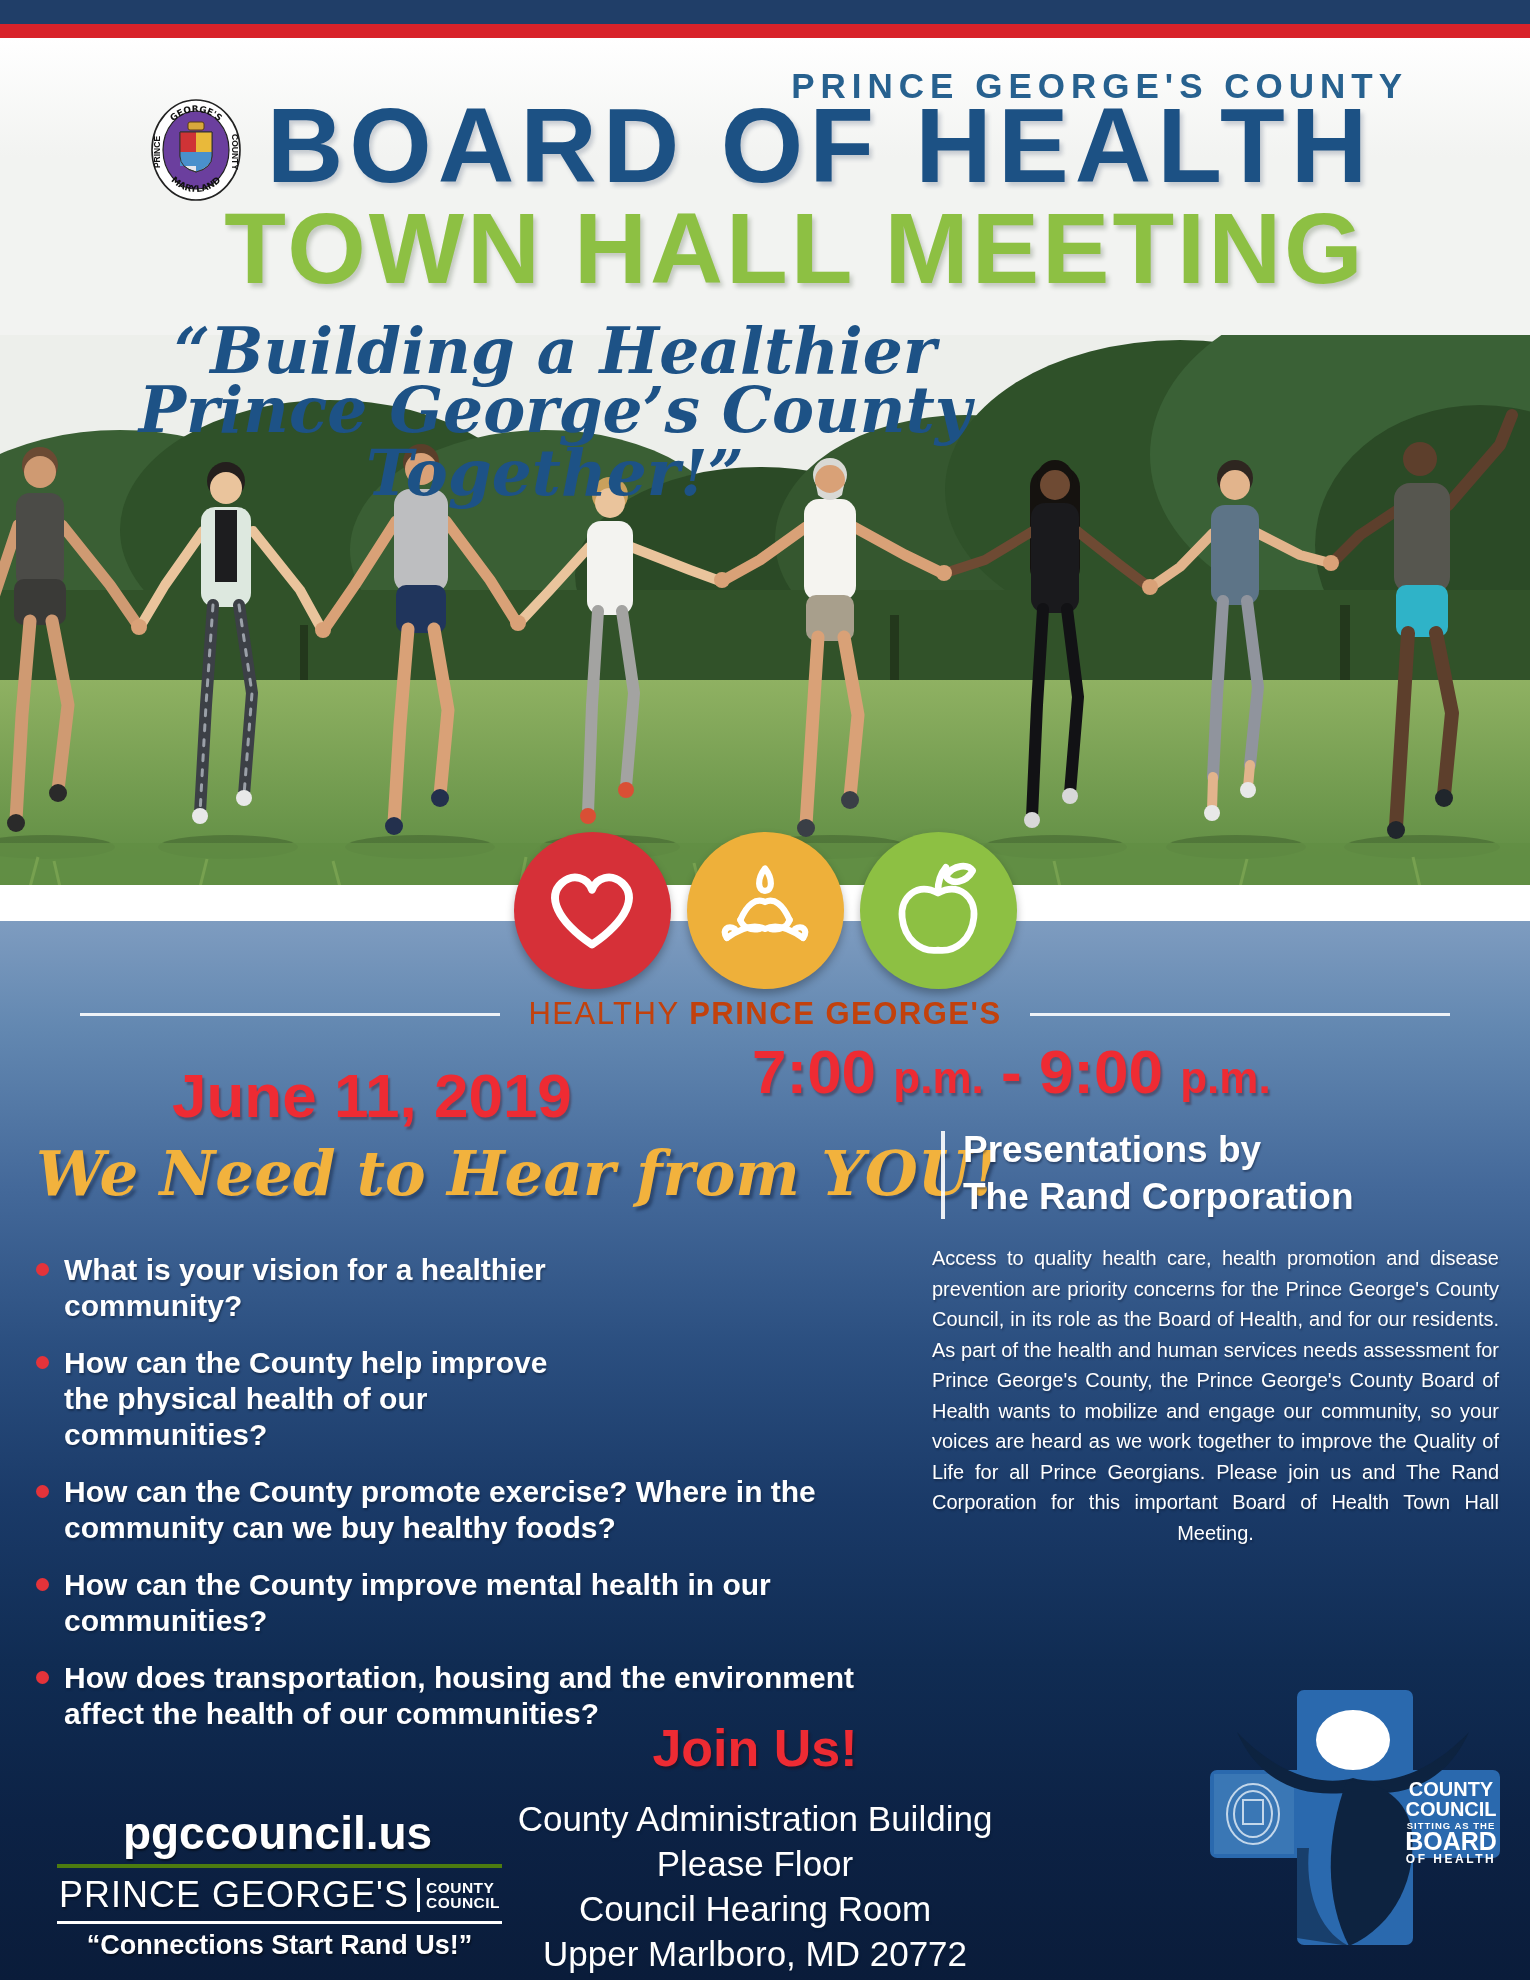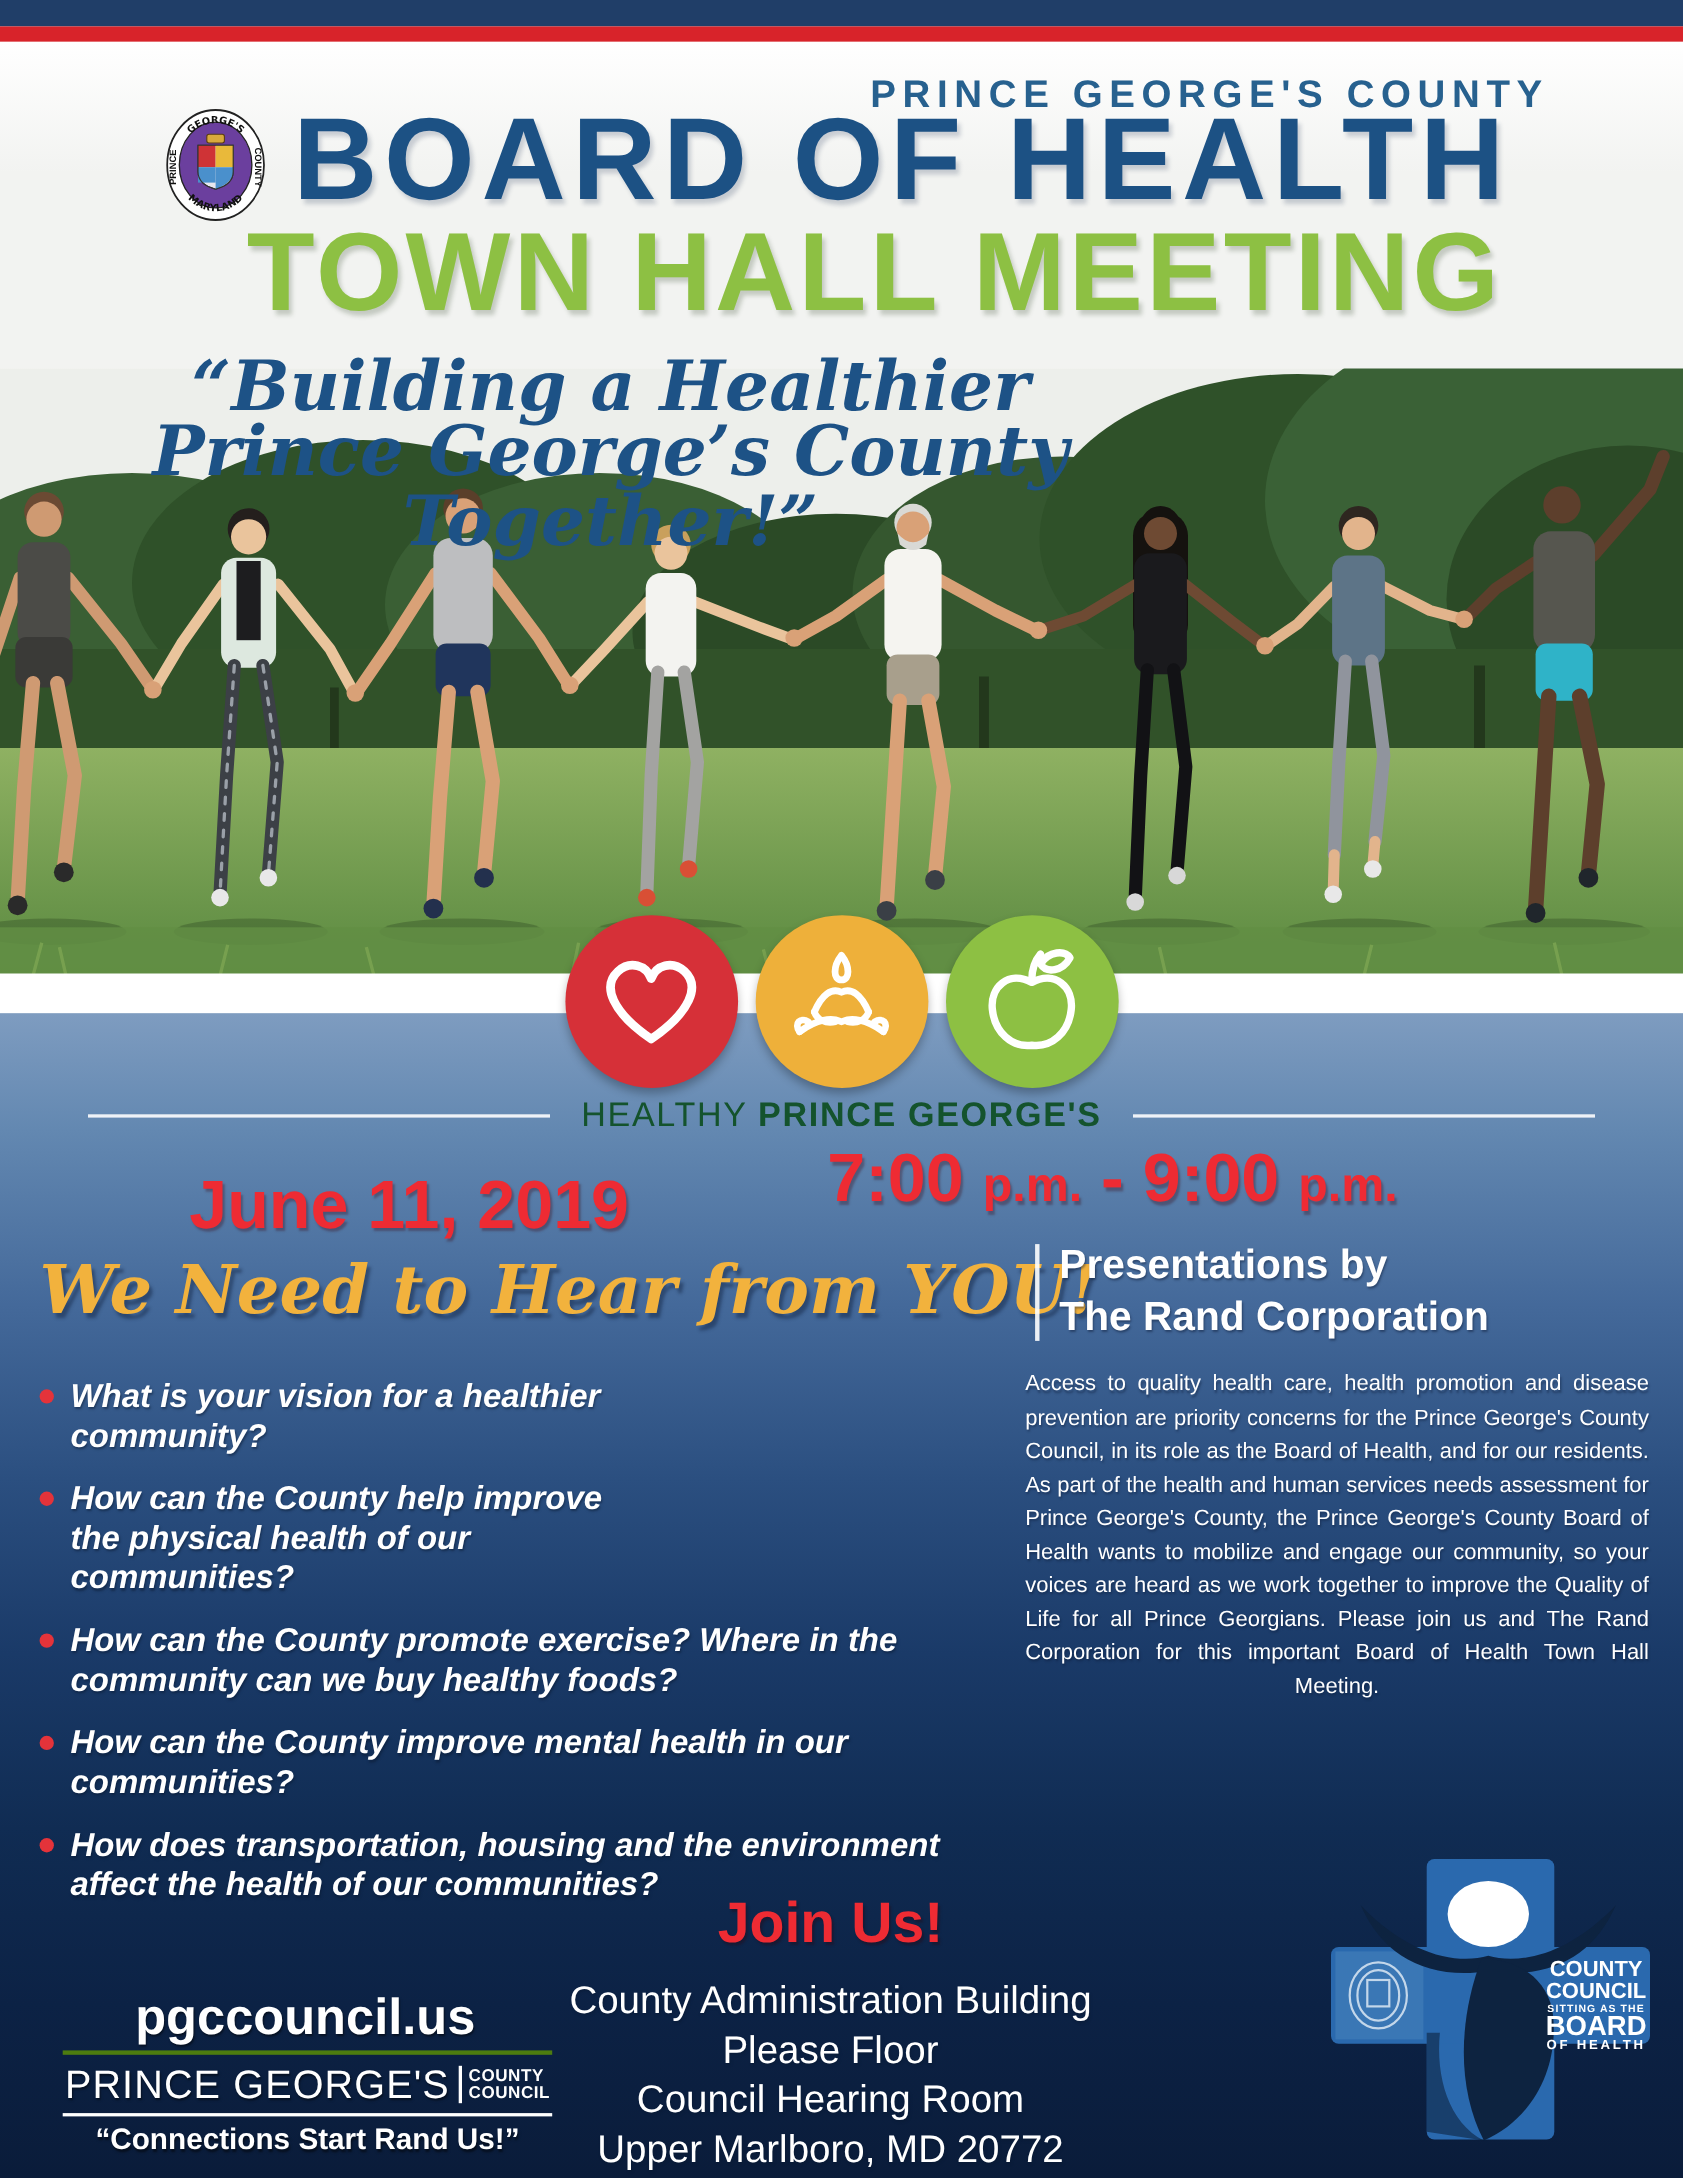--- a/index.html
+++ b/index.html
@@ -46,37 +46,37 @@
   .badge-heart{background:var(--heart-red);}
   .badge-meditation{background:var(--meditation-orange);}
   .badge-apple{background:var(--apple-green);}
 
   
   .blue-body{top:921px;left:0;width:1530px;height:1059px;
     background:linear-gradient(180deg,#7e9cc0 0%,#6388b1 10%,#44699a 25%,
       #2b4f80 40%,#1a3a68 55%,#102c53 70%,#0c2245 85%,var(--band-bottom-navy) 100%);}
 
   .healthy{top:996px;left:0;width:1530px;display:flex;align-items:center;
-           justify-content:center;gap:28px;z-index:3;color:#14532d;}
+           justify-content:center;gap:28px;z-index:3;color:#c2410c;}
   .healthy .rule{height:3px;width:420px;background:#eef2f7;}
   .healthy .txt{font-size:31px;letter-spacing:1.5px;white-space:nowrap;}
   .healthy .bold{font-weight:bold;}
 
   .date-text{top:1036px;left:172px;font-size:62px;font-weight:bold;color:var(--accent-red);
              text-shadow:2px 3px 2px rgba(60,15,25,.35);z-index:3;margin-top:24px;}
   .time-text{top:1036px;left:752px;font-size:62px;font-weight:bold;color:var(--accent-red);
              text-shadow:2px 3px 2px rgba(60,15,25,.35);z-index:3;}
   .time-text .suffix{font-size:44px;text-align:right;}
 
   .questions-heading{top:1138px;left:36px;width:860px;font-family:"DejaVu Serif",serif;
       font-style:italic;font-weight:bold;font-size:61px;color:var(--accent-yellow);
       text-shadow:3px 4px 3px rgba(15,30,60,.45);z-index:3;white-space:nowrap;}
 
   .bullets{top:1252px;left:36px;width:850px;z-index:3;}
-  .bullet{display:flex;margin-bottom:21px;font-style:italic;}
+  .bullet{display:flex;margin-bottom:21px;}
   .dot{flex:0 0 13px;width:13px;height:13px;border-radius:50%;background:#e4333a;
        margin:11px 15px 0 0;}
   .bullet .txt{font-size:30px;font-weight:bold;color:#fff;line-height:36px;
        text-shadow:1px 2px 2px rgba(10,25,50,.5);}
 
   .pres-bar{top:1131px;left:941px;width:4px;height:88px;background:rgba(255,255,255,.9);z-index:3;}
   .pres-heading{top:1126px;left:963px;font-size:37px;line-height:47px;font-weight:bold;
       color:#fff;text-shadow:1px 2px 2px rgba(10,25,50,.45);z-index:3;}
   .pres-body{top:1243px;left:932px;width:567px;font-size:20px;line-height:30.5px;
       color:#fff;text-align:justify;text-align-last:center;

